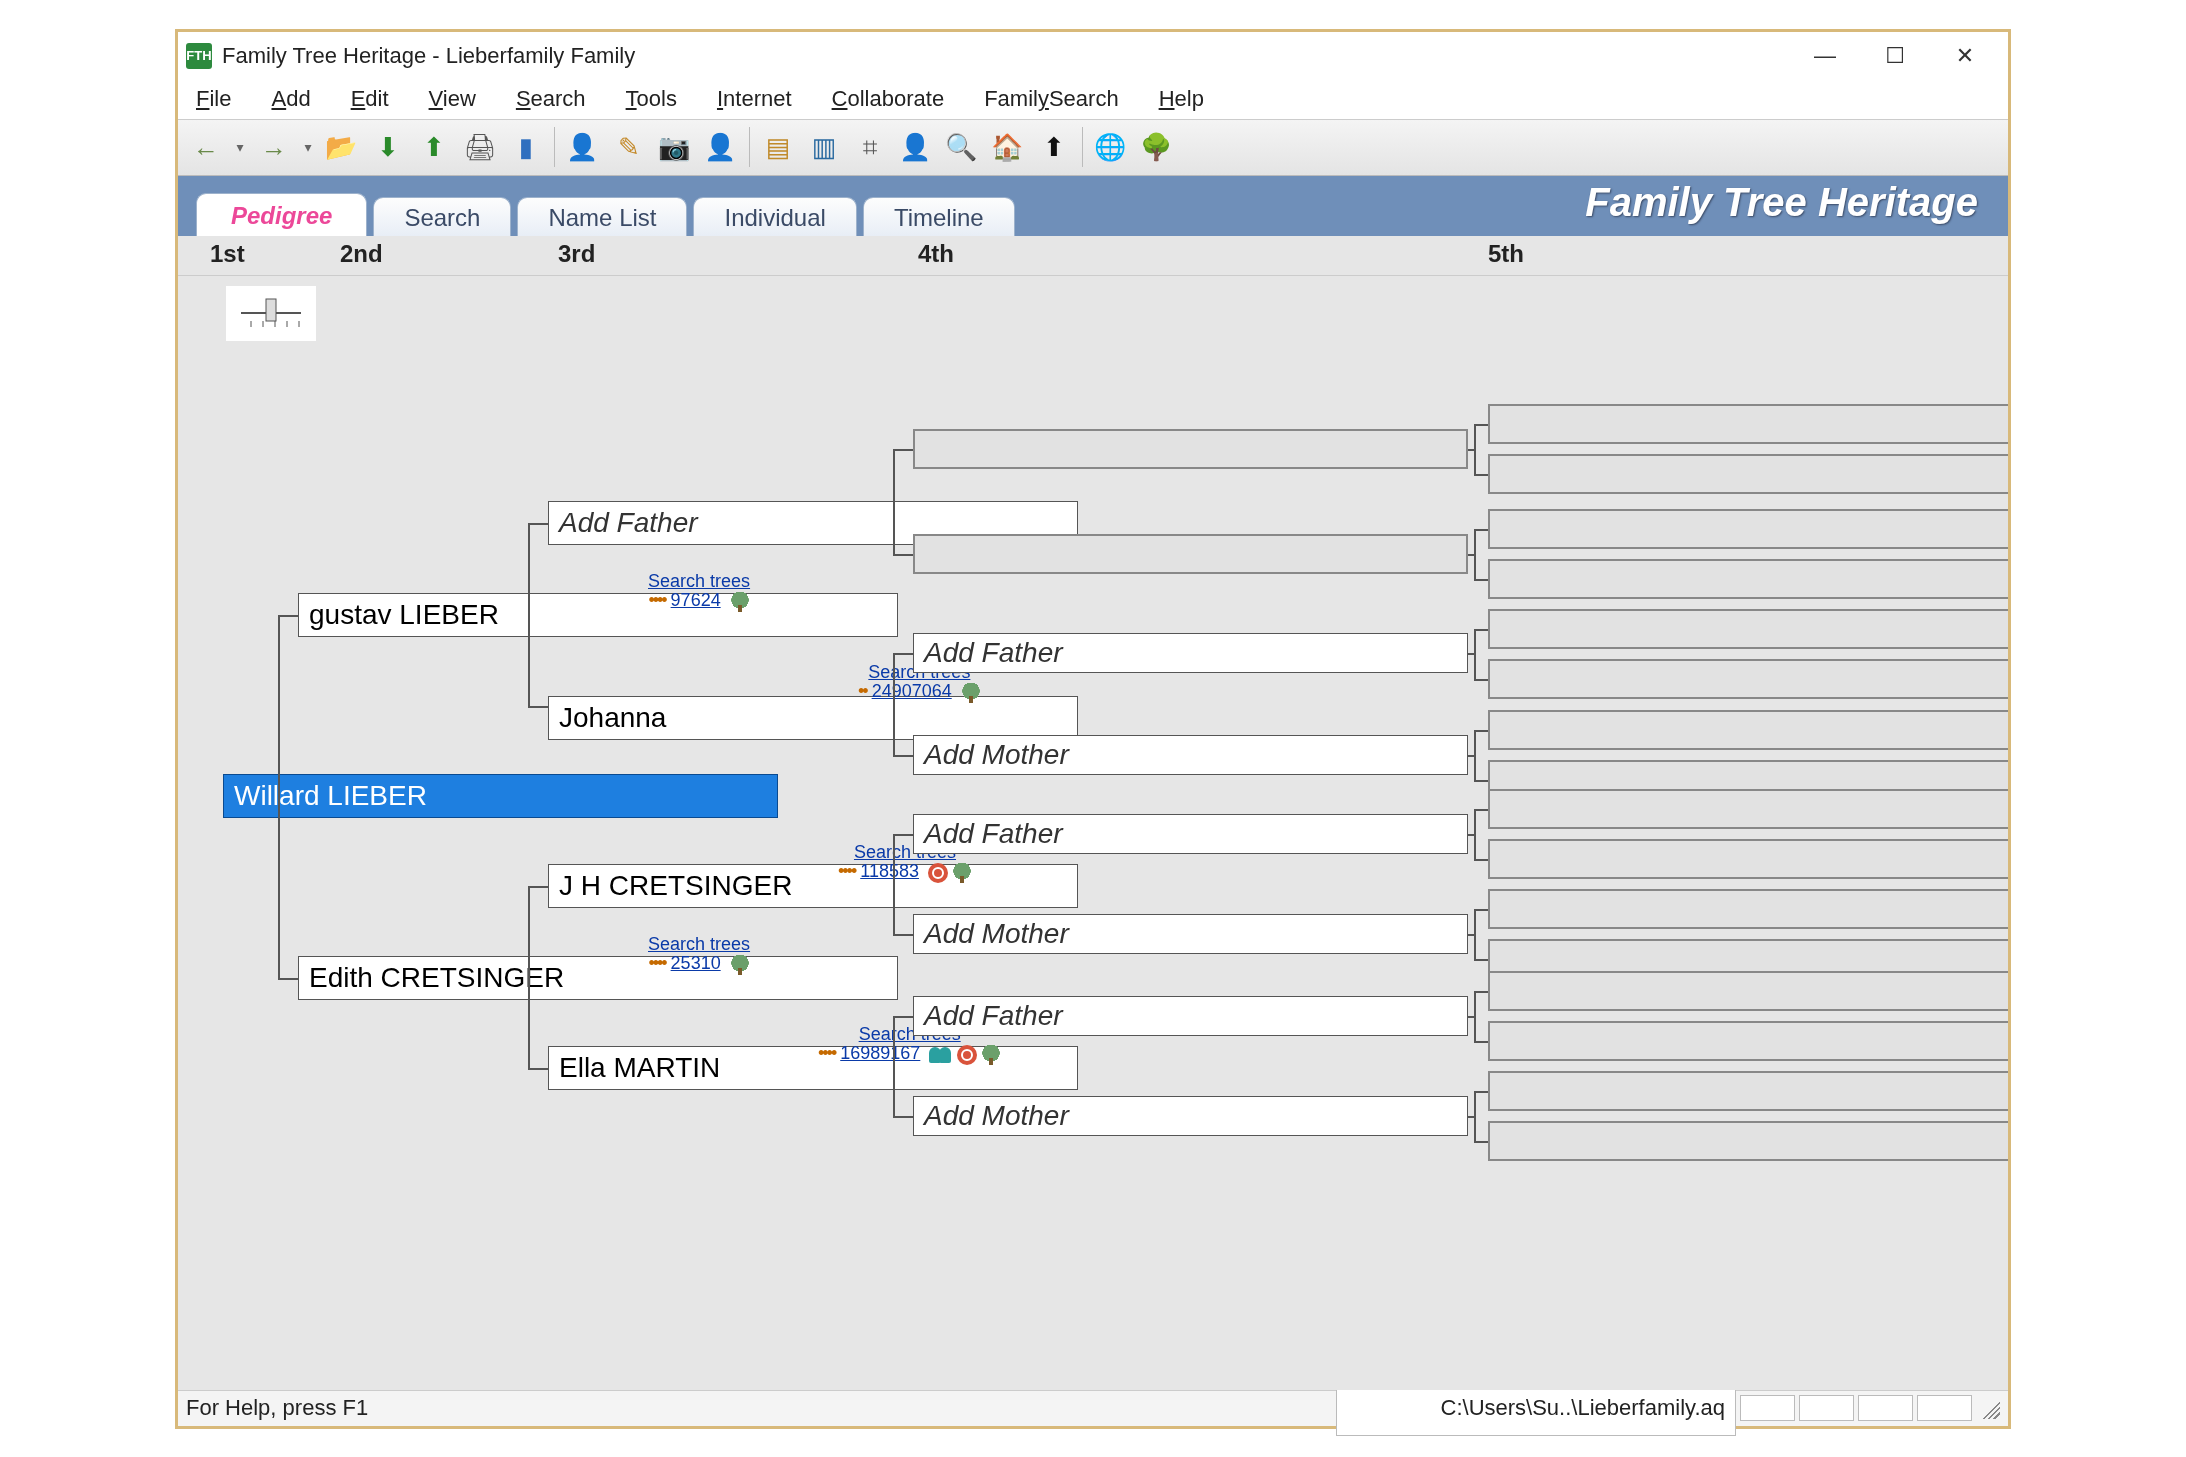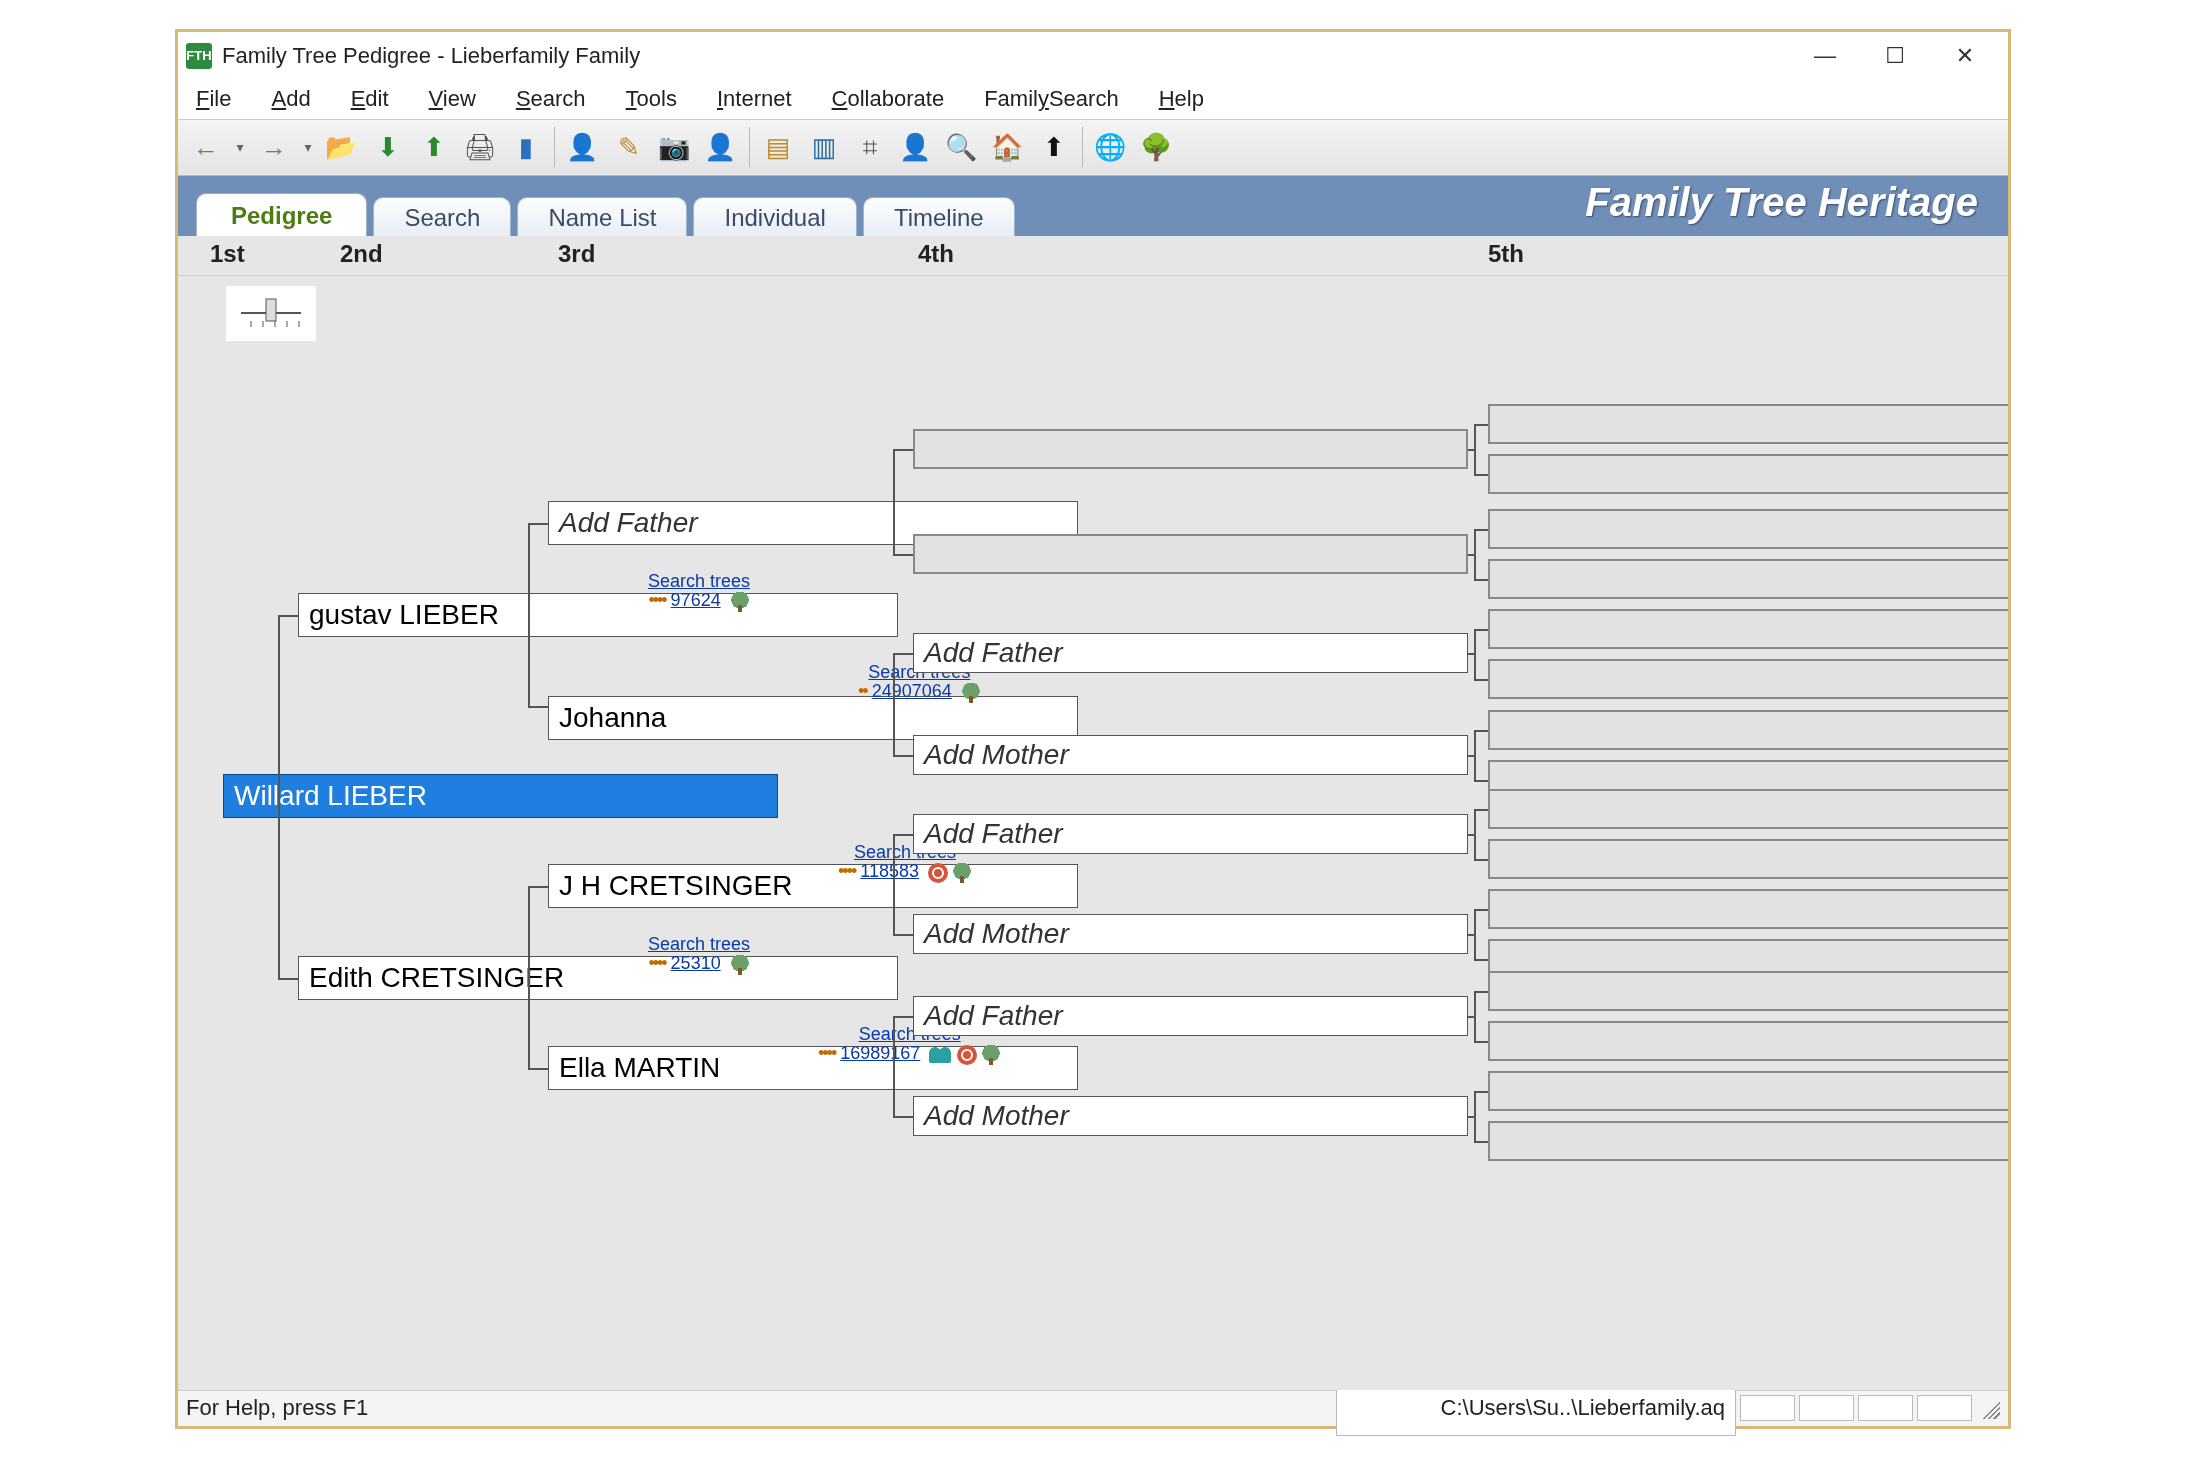--- a/index.html
+++ b/index.html
@@ -103,22 +103,23 @@
     border-bottom: none;
     border-radius: 10px 10px 0 0;
     padding: 6px 30px 4px 30px;
     margin-right: 6px;
     font-size: 24px;
     color: #3a4a66;
   }
   .tab.active {
     background: #fff;
     font-weight: bold;
-    color: #4d7c0f;
+    color: #ec4899;
     padding: 8px 34px 6px 34px;
+    font-style: italic;
   }
   .brand {
     position: absolute;
     right: 30px;
     top: 4px;
     color: #fff;
     font-size: 40px;
     font-weight: bold;
     font-style: italic;
     text-shadow: 1px 1px 2px #3a4a66;
@@ -245,21 +246,21 @@
   }
 </style>
 </head>
 <body>
 
 <div class="frame">
 <div class="window">
 
   <div class="titlebar">
     <div class="app-icon">FTH</div>
-    <div class="title-text">Family Tree Pedigree - Lieberfamily Family</div>
+    <div class="title-text">Family Tree Heritage - Lieberfamily Family</div>
     <div class="win-controls">
       <div class="win-btn">—</div>
       <div class="win-btn">☐</div>
       <div class="win-btn">✕</div>
     </div>
   </div>
 
   <div class="menubar">
     <span class="menu-item"><u>F</u><span></span>ile</span>
     <span class="menu-item"><u>A</u>dd</span>

